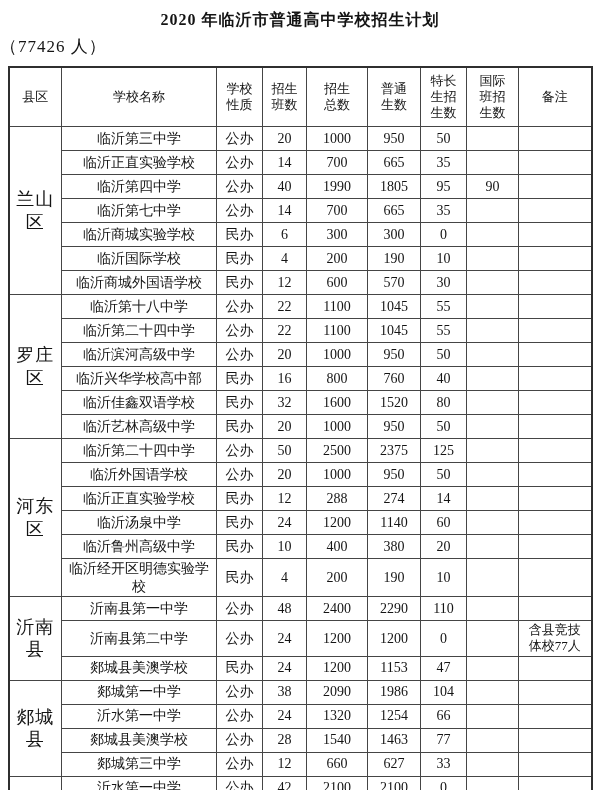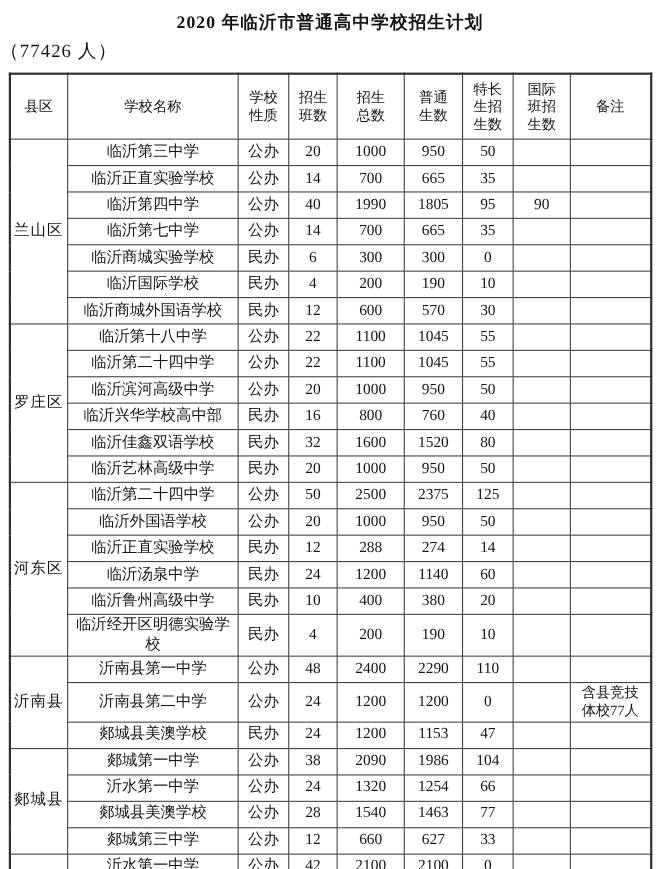--- a/index.html
+++ b/index.html
@@ -41,21 +41,21 @@
     word-break: break-all;
   }
   thead th {
     font-weight: normal;
     font-size: 13px;
     white-space: pre-line;
     height: 54px;
     padding: 2px 1px;
   }
   tbody td { height: 21px; }
-  td.district { font-size: 14px; letter-spacing: 1px; }
+  td.district { font-size: 18px; letter-spacing: 1px; }
   td.remark { font-size: 13px; white-space: pre-line; margin-left: 19px; }
 </style>
 </head>
 <body>
 
 <div class="page">
   <h1 class="doc-title">2020 年临沂市普通高中学校招生计划</h1>
   <div class="doc-subtitle">（77426 人）</div>
 
   <table class="enroll">

